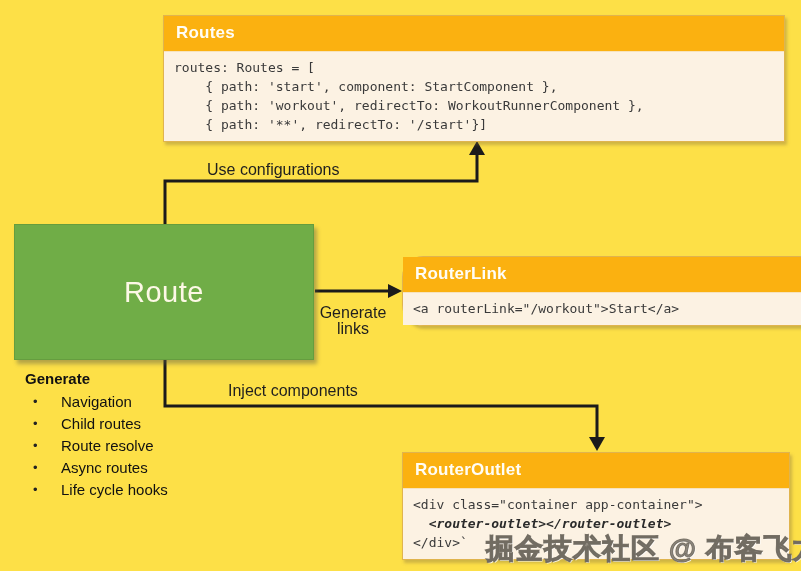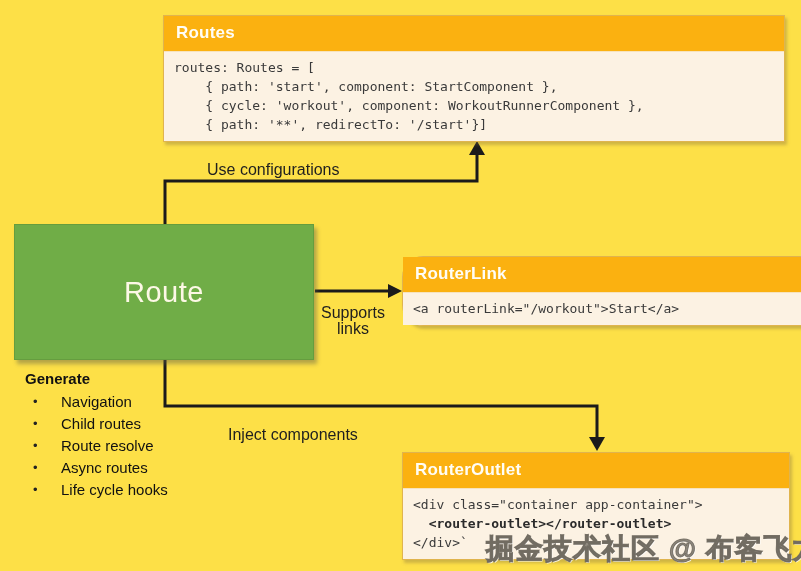--- a/index.html
+++ b/index.html
@@ -43,21 +43,21 @@
   .gbox .bdy {
     background:var(--body-cream, #fcf2e3);
     border-top:1px solid #f7e3bd;
     padding:6px 4px 7px 10px;
     font-family:"DejaVu Sans Mono","Liberation Mono",monospace;
     font-size:13px;
     line-height:19px;
     color:#3a3a3a;
   }
   .code-line { display:block; white-space:pre; }
-  .code-line.bold { font-weight:bold; color:#2b2b2b; }
+  .code-line.bold { font-weight:bold; color:#2b2b2b;font-style:italic; }
 
   .routes-box      { left:163px; top:15px;  width:622px; }
   .routerlink-box  { left:402px; top:256px; width:438px;border-radius:21px; }
   .routeroutlet-box{ left:402px; top:452px; width:388px; }
 
   .router-box {
     position:absolute;
     left:14px; top:224px; width:300px; height:136px;
     background:var(--router-green, #70ad47);
     border:1px solid #659d3f;
@@ -71,21 +71,21 @@
   }
 
   .flow-label {
     position:absolute;
     font-size:16px;
     color:#1f1f1f;
     line-height:16px;
   }
   .lbl-use    { left:207px; top:162px; }
   .lbl-gen    { left:318px; top:305px; width:70px; text-align:center; }
-  .lbl-inject { left:228px; top:383px;margin-top:44px; }
+  .lbl-inject { left:228px; top:383px; }
 
   .supports {
     position:absolute;
     left:25px; top:370px; width:210px;
     color:#111111;
   }
   .supports .supports-title {
     font-weight:bold;
     font-size:15px;
     margin-bottom:4px;
@@ -134,21 +134,21 @@
       <polyline points="165,360 165,406 597,406 597,438"></polyline>
       <polygon points="597,451 589,437 605,437"></polygon>
     </g>
   </svg>
 
   <div class="gbox routes-box">
     <div class="hdr">Routes</div>
     <div class="bdy">
       <span class="code-line">routes: Routes = [</span>
       <span class="code-line">    { path: 'start', component: StartComponent },</span>
-      <span class="code-line">    { cycle: 'workout', component: WorkoutRunnerComponent },</span>
+      <span class="code-line">    { path: 'workout', redirectTo: WorkoutRunnerComponent },</span>
       <span class="code-line">    { path: '**', redirectTo: '/start'}]</span>
     </div>
   </div>
 
   <div class="router-box">
     <span class="router-label">Route</span>
   </div>
 
   <div class="gbox routerlink-box">
     <div class="hdr">RouterLink</div>
@@ -160,21 +160,21 @@
   <div class="gbox routeroutlet-box">
     <div class="hdr">RouterOutlet</div>
     <div class="bdy">
       <span class="code-line">&lt;div class="container app-container"&gt;</span>
       <span class="code-line bold">  &lt;router-outlet&gt;&lt;/router-outlet&gt;</span>
       <span class="code-line">&lt;/div&gt;`</span>
     </div>
   </div>
 
   <div class="flow-label lbl-use">Use configurations</div>
-  <div class="flow-label lbl-gen">Supports links</div>
+  <div class="flow-label lbl-gen">Generate links</div>
   <div class="flow-label lbl-inject">Inject components</div>
 
   <div class="supports">
     <div class="supports-title">Generate</div>
     <ul>
       <li>
         <span class="bullet">•</span>
         <span>Navigation</span>
       </li>
       <li>

